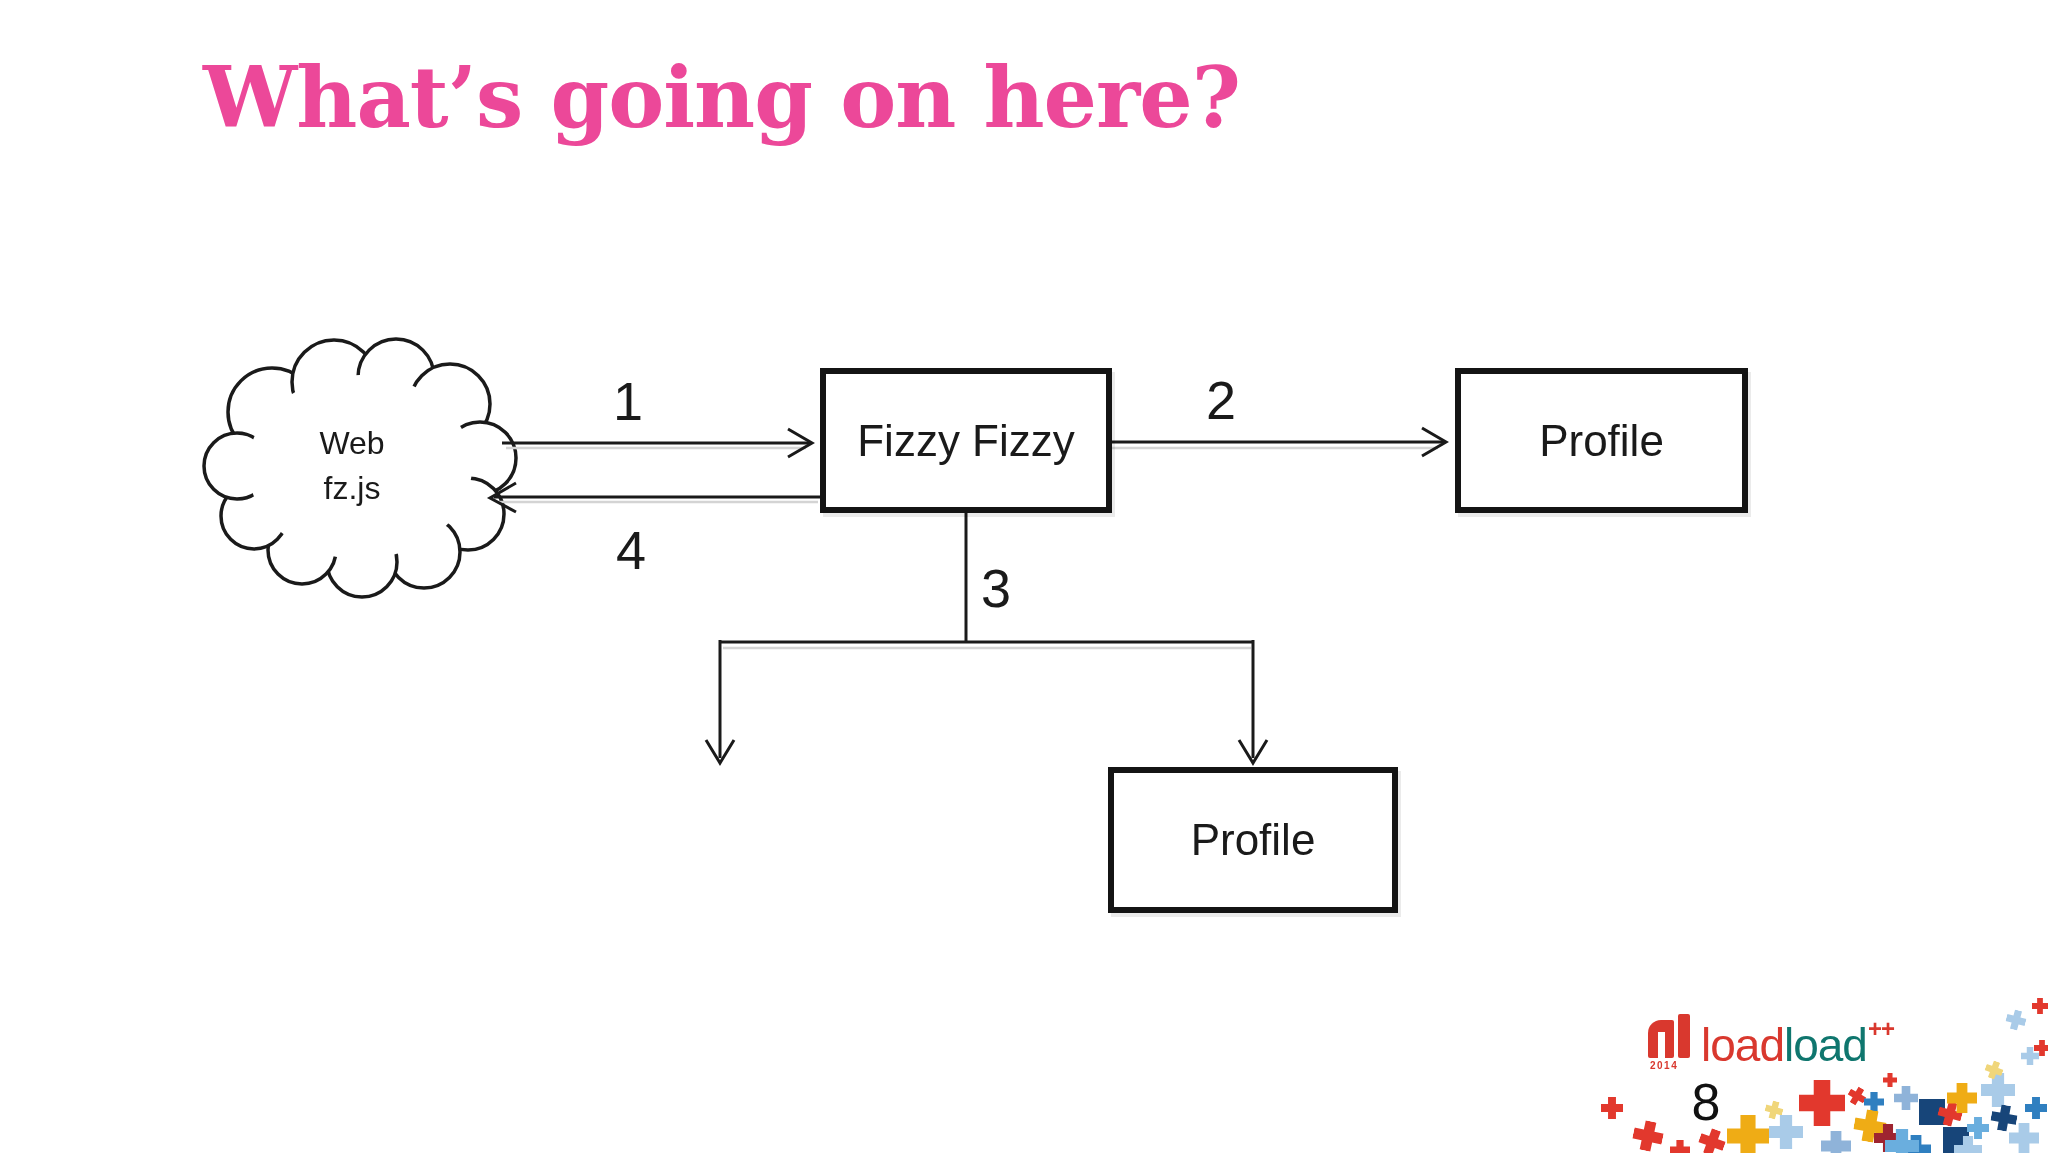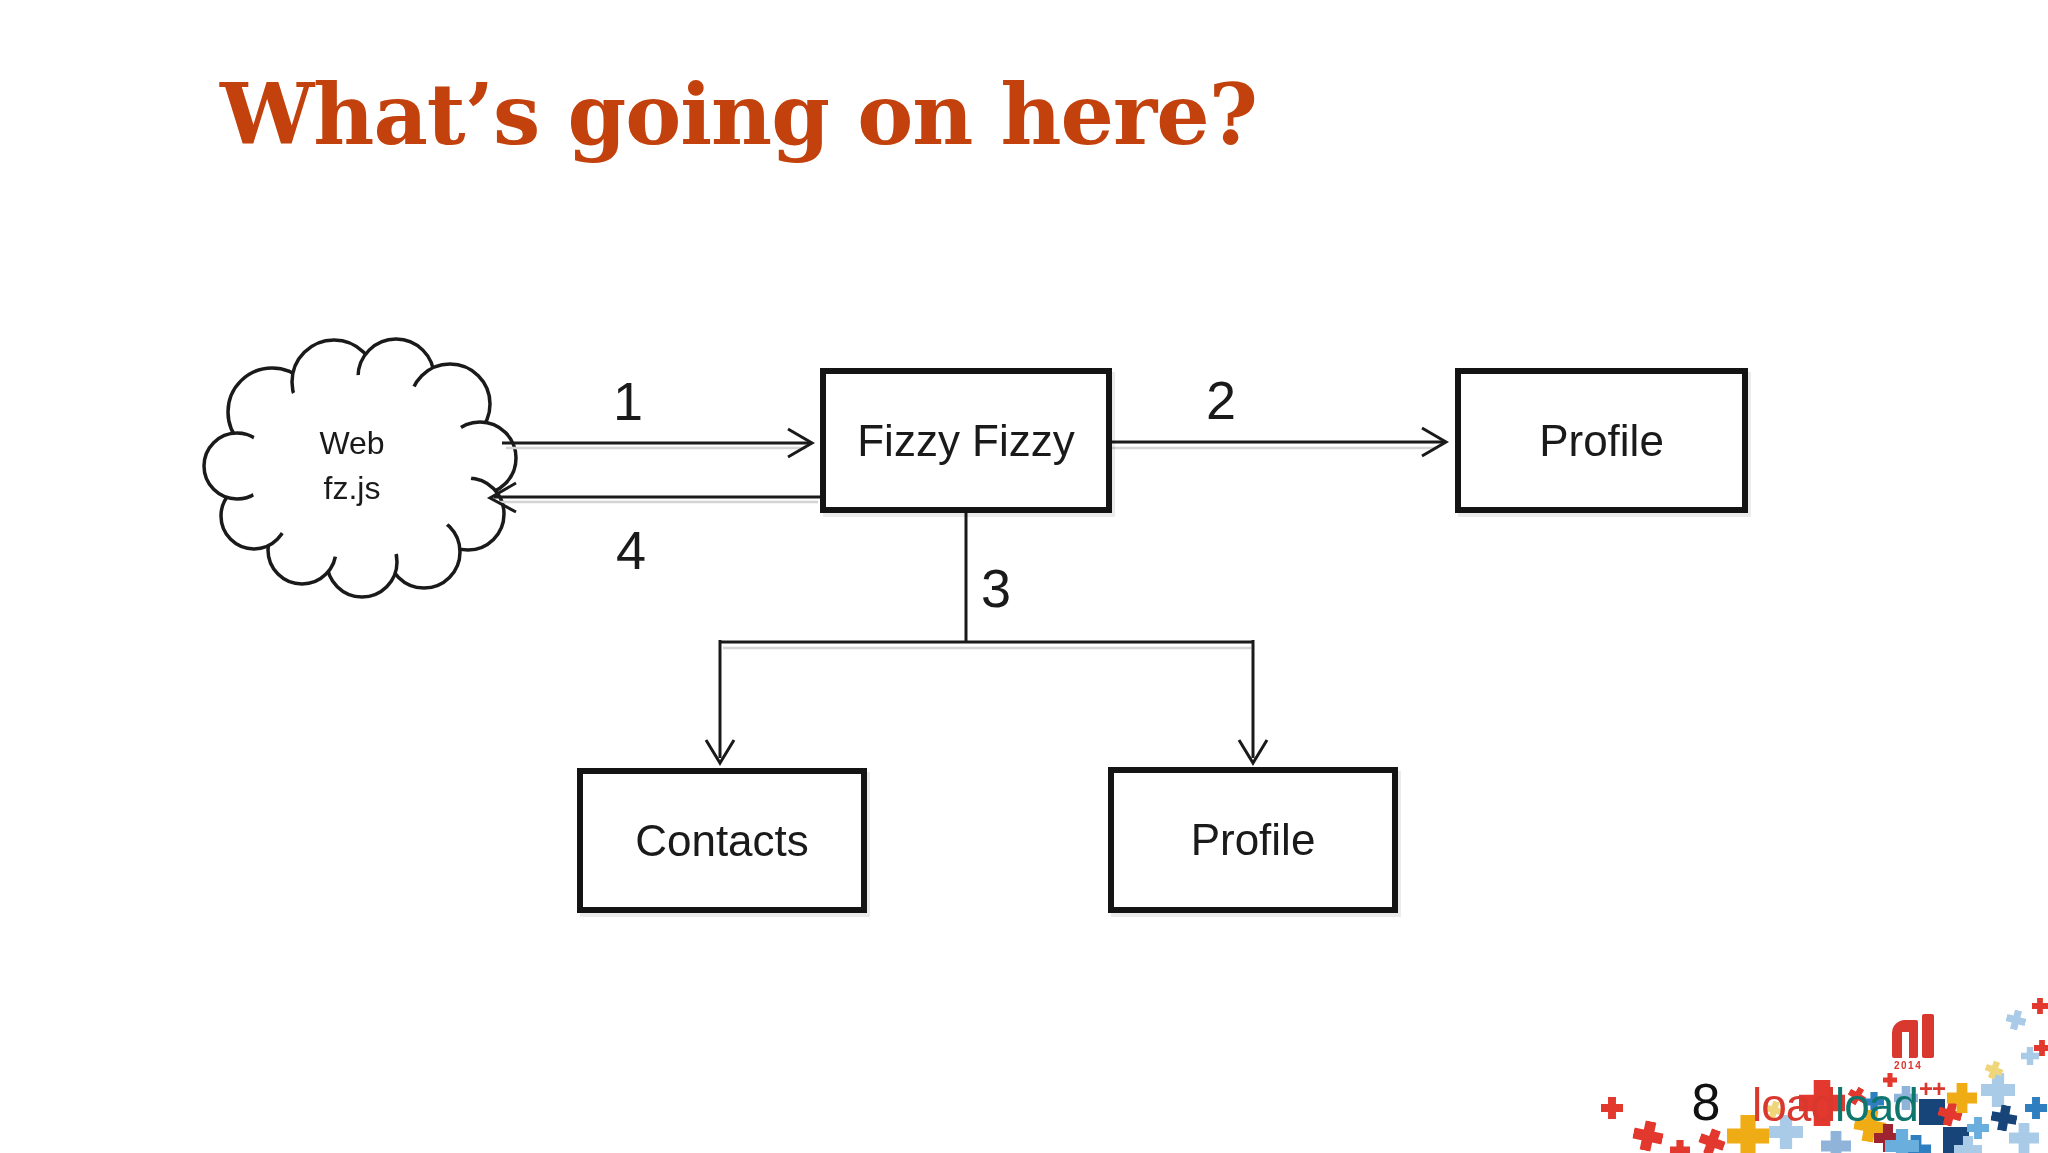--- a/index.html
+++ b/index.html
@@ -1,21 +1,21 @@
 <!DOCTYPE html>
 <html><head>
 <meta charset="utf-8">
 <style>
   html,body{margin:0;padding:0;background:#fff;}
   .slide{position:relative;width:2048px;height:1153px;background:#ffffff;overflow:hidden;
          font-family:"Liberation Sans",sans-serif;color:#1a1a1a;}
 
-  .slide-title{position:absolute;left:203px;top:52px;margin:17px;
+  .slide-title{position:absolute;left:203px;top:52px;margin:0;
                font-family:"DejaVu Serif",serif;font-weight:700;
-               font-size:84px;line-height:1.1;letter-spacing:-1px;color:#c2410c;}
+               font-size:84px;line-height:1.1;letter-spacing:-1px;color:#ec4899;}
 
   svg.connectors{position:absolute;left:0;top:0;}
 
   .cloud-label{position:absolute;left:352px;top:466px;transform:translate(-50%,-50%);
                text-align:center;font-size:32px;line-height:1.42;color:#1a1a1a;}
 
   .node{position:absolute;box-sizing:border-box;border:6px solid #141414;background:#fff;
         display:flex;align-items:center;justify-content:center;
         font-size:44px;color:#1a1a1a;box-shadow:3px 4px 0 rgba(0,0,0,0.08);}
   .node-fizzy   {left:820px; top:368px; width:292px; height:145px;}
@@ -27,21 +27,21 @@
               font-size:54px;color:#1a1a1a;}
   .edge-label-1{left:628px; top:401px;}
   .edge-label-2{left:1221px;top:400px;}
   .edge-label-3{left:996px; top:588px;}
   .edge-label-4{left:631px; top:550px;}
 
   .page-number{position:absolute;left:1706px;top:1102px;transform:translate(-50%,-50%);
                font-size:52px;color:#111;z-index:5;}
 
   
-  .logo{position:absolute;left:1752px;top:1012px;display:flex;align-items:flex-end;z-index:4;flex-direction:column;}
+  .logo{position:absolute;left:1648px;top:1012px;display:flex;align-items:flex-start;z-index:4;}
   .logo-mark{position:relative;width:46px;height:60px;margin-right:7px;}
   .lm-a{position:absolute;left:0;top:8px;width:26px;height:38px;border-radius:13px 2px 2px 2px;}
   .lm-notch{position:absolute;left:10px;top:20px;width:7px;height:26px;background:#fff;}
   .lm-b{position:absolute;left:30px;top:2px;width:12px;height:44px;border-radius:2px;}
   .lm-year{position:absolute;left:2px;top:48px;font-size:10px;font-weight:bold;letter-spacing:1.5px;}
   .logo-text{font-size:46px;line-height:1;letter-spacing:-1px;padding-top:10px;}
   .logo-suffix{font-size:24px;font-weight:bold;vertical-align:super;position:relative;top:-8px;margin-left:1px;}
 
   
   .confetti-layer{position:absolute;left:0;top:0;width:2048px;height:1153px;pointer-events:none;z-index:3;}
@@ -105,23 +105,20 @@
     <div>Web</div>
     <div>fz.js</div>
   </div>
 
   <div class="node node-fizzy">
     <span>Fizzy Fizzy</span>
   </div>
   <div class="node node-profile-right">
     <span>Profile</span>
   </div>
-  <div class="node node-contacts">
-    <span>Contacts</span>
-  </div>
   <div class="node node-profile-bottom">
     <span>Profile</span>
   </div>
 
   <div class="edge-label edge-label-1">1</div>
   <div class="edge-label edge-label-2">2</div>
   <div class="edge-label edge-label-3">3</div>
   <div class="edge-label edge-label-4">4</div>
 
   <div class="confetti-layer">

